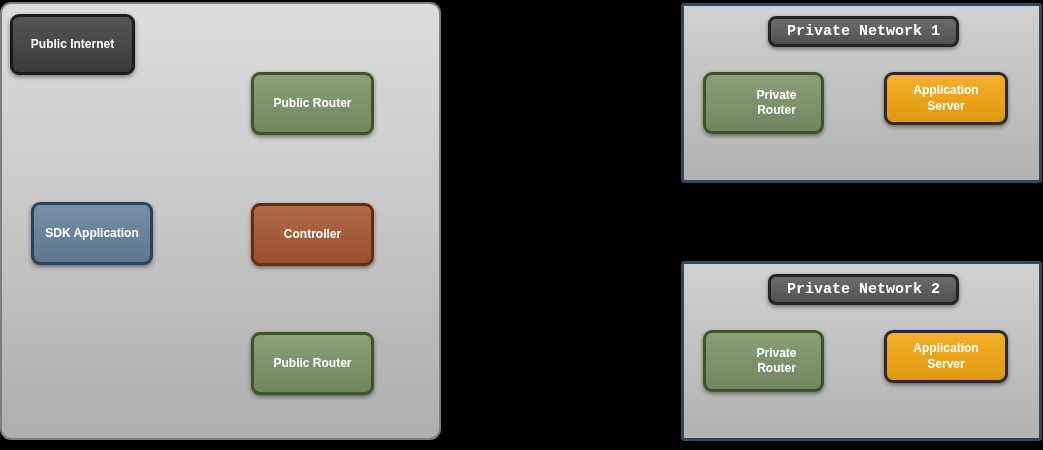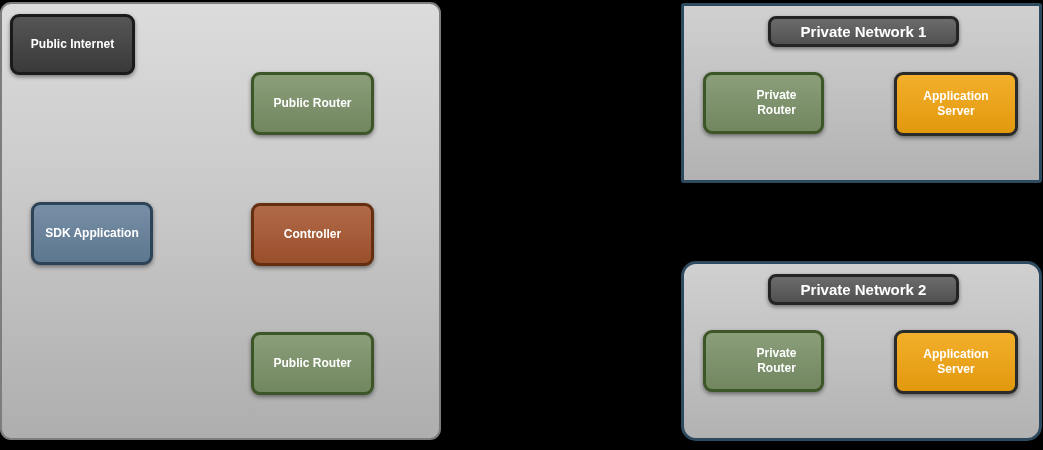--- a/index.html
+++ b/index.html
@@ -32,21 +32,21 @@
     position: absolute;
     box-sizing: border-box;
     width: 361px;
     height: 180px;
     border: 3px solid #2e4a5e;
     border-radius: 3px;
     background: linear-gradient(180deg, #d0d0d0 0%, #c3c3c3 45%, #b2b2b2 100%);
     box-shadow: 0 3px 5px rgba(0,0,0,0.55);
   }
   .private-net.pn1 { left: 681px; top: 3px; }
-  .private-net.pn2 { left: 681px; top: 261px; border-radius: 15px; }
+  .private-net.pn2 { left: 681px; top: 261px; }
 
   
   .node {
     position: absolute;
     box-sizing: border-box;
     display: flex;
     align-items: center;
     justify-content: center;
     text-align: center;
     color: #ffffff;
@@ -58,33 +58,33 @@
     box-shadow: 0 2px 4px rgba(0,0,0,0.45);
     background-image: linear-gradient(180deg, rgba(255,255,255,0.12) 0%, rgba(0,0,0,0.07) 100%);
     padding: 2px 6px;
   }
   
   .node.dark   { background-color: #3e3e3e; border-color: #1b1b1b; }
   .node.green  { background-color: #7a9167; border-color: #3d5628; }
   .node.slate  { background-color: #64809a; border-color: #2c4358; }
   .node.rust   { background-color: #a6552f; border-color: #652e0e; }
   .node.amber  { background-color: #f2a40e; border-color: #2b2b2b; }
-  .node.label-gray { background-color: #575757; border-color: #242424; border-radius: 8px; }
+  .node.label-gray { background-color: #575757; border-color: #242424; border-radius: 8px; font-family: Liberation Mono, monospace; }
 
   
   .public-internet      { left: 8px;   top: 10px;  width: 125px; height: 61px; }
   .public-router-top    { left: 249px; top: 68px;  width: 123px; height: 63px; }
   .sdk-application      { left: 29px;  top: 198px; width: 122px; height: 63px; }
   .controller           { left: 249px; top: 199px; width: 123px; height: 63px; }
   .public-router-bottom { left: 249px; top: 328px; width: 123px; height: 63px; }
 
   
   .net-title      { left: 84px;  top: 10px; width: 191px; height: 31px; font-size: 15px; }
   .private-router { left: 19px;  top: 66px; width: 121px; height: 62px; padding-left: 32px; }
-  .app-server     { left: 210px; top: 66px; width: 124px; height: 64px; }
+  .app-server     { left: 200px; top: 66px; width: 124px; height: 53px; }
 </style>
 </head>
 <body>
 
 <div class="canvas">
 
   <div class="zone">
     <div class="node dark public-internet">Public Internet</div>
     <div class="node green public-router-top">Public Router</div>
     <div class="node rust controller">Controller</div>

